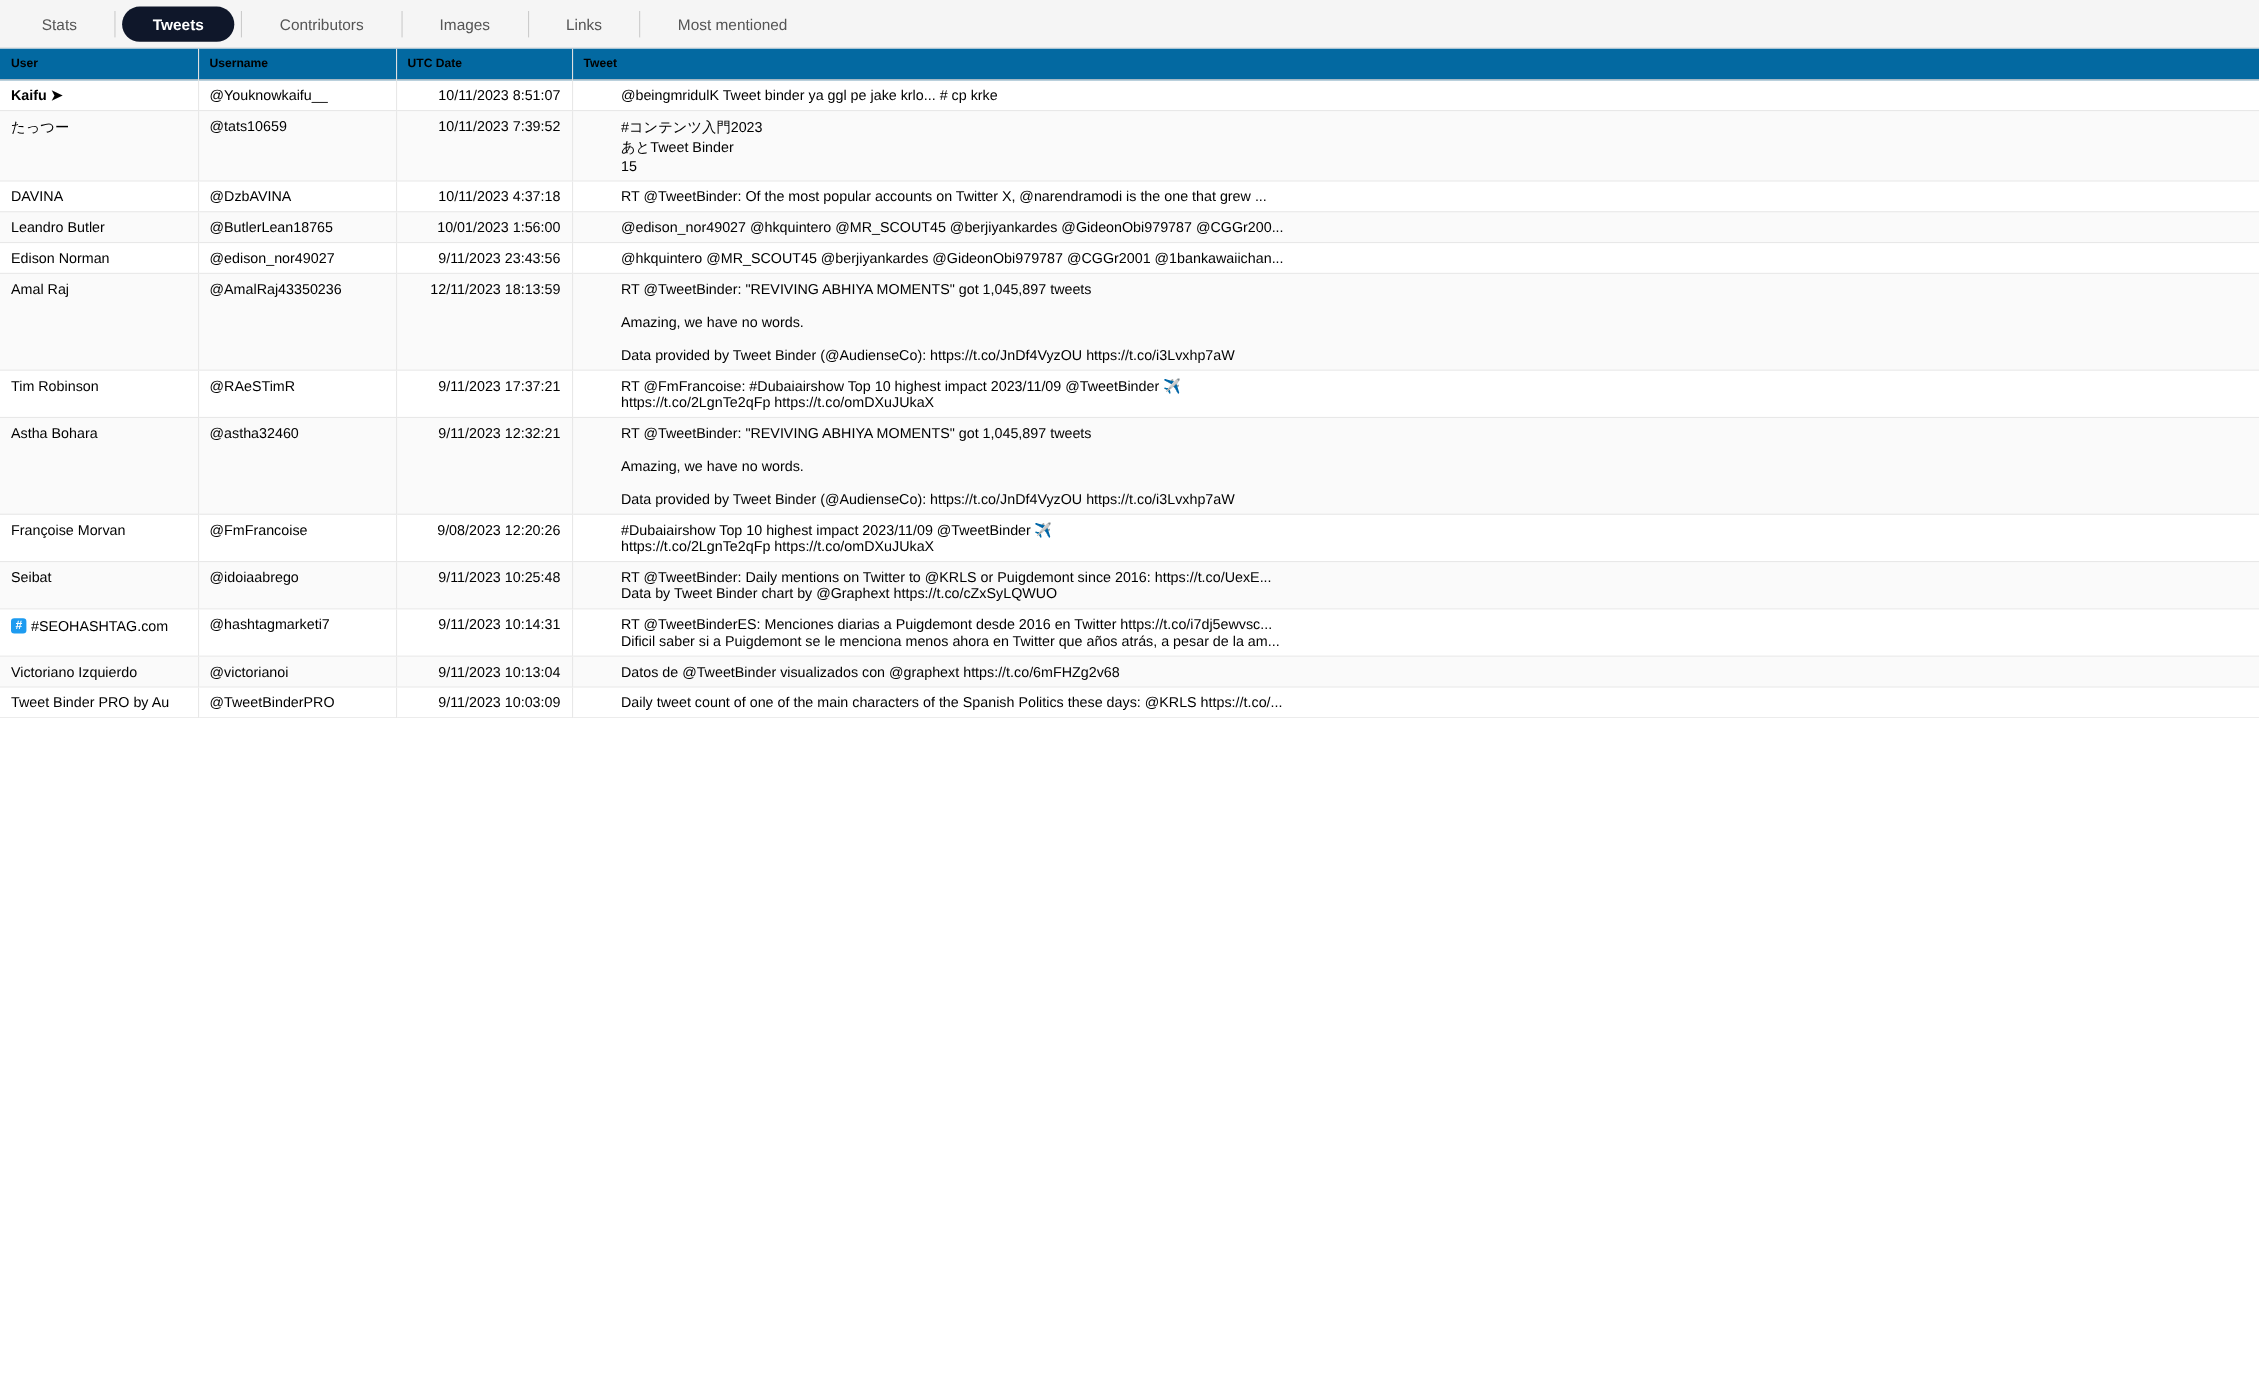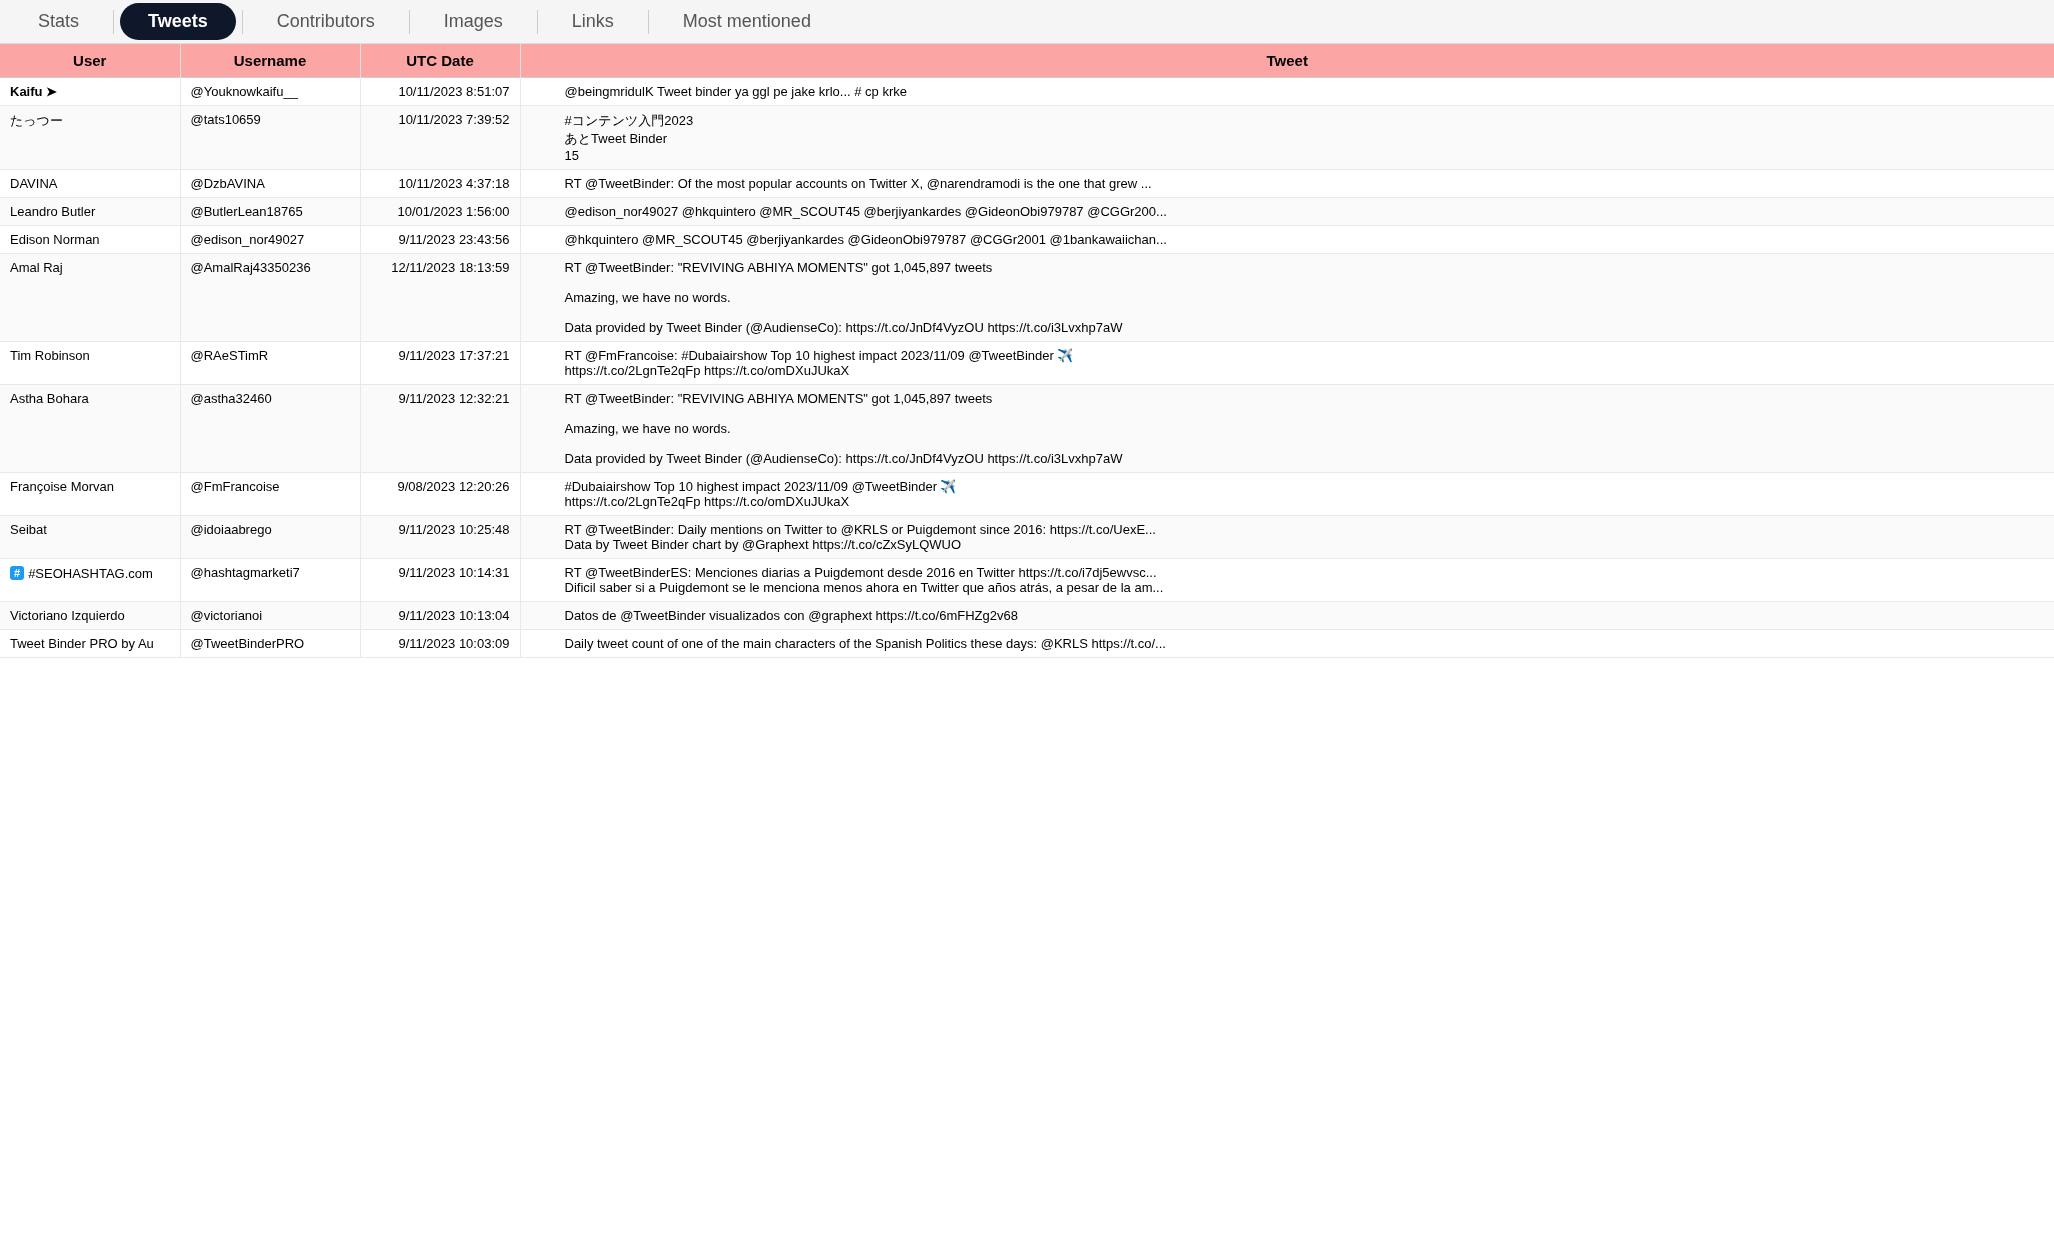--- a/index.html
+++ b/index.html
@@ -16,21 +16,21 @@
       align-items: center;
       border-bottom: 1px solid #ddd;
       background: #f5f5f5;
       height: 44px;
       padding: 0 8px;
     }
     .tab {
       padding: 8px 28px;
       cursor: pointer;
       border-radius: 20px;
-      font-size: 18px;
+      font-size: 14px;
       color: #555;
       white-space: nowrap;
       margin: 0 2px;
     }
     .tab.active {
       background: #0f172a;
       color: #fff;
       font-weight: 600;
     }
     .tab-divider {
@@ -52,25 +52,25 @@
     }
     col.col-user { width: 180px; }
     col.col-username { width: 180px; }
     col.col-date { width: 160px; }
     col.col-tweet { width: calc(100% - 520px); }
 
     thead tr {
       border-bottom: 1px solid #ccc;
     }
     thead th {
-      text-align: center;
+      text-align: left;
       padding: 8px 10px;
       font-weight: 600;
-      font-size: 15px;
-      background: #fca5a5;
+      font-size: 11px;
+      background: #0369a1;
       border-right: 1px solid #e0e0e0;
     }
     thead th:last-child { border-right: none; }
 
     tbody tr {
       border-bottom: 1px solid #e8e8e8;
       vertical-align: top;
     }
     tbody tr:nth-child(even) { background: #fafafa; }
 

